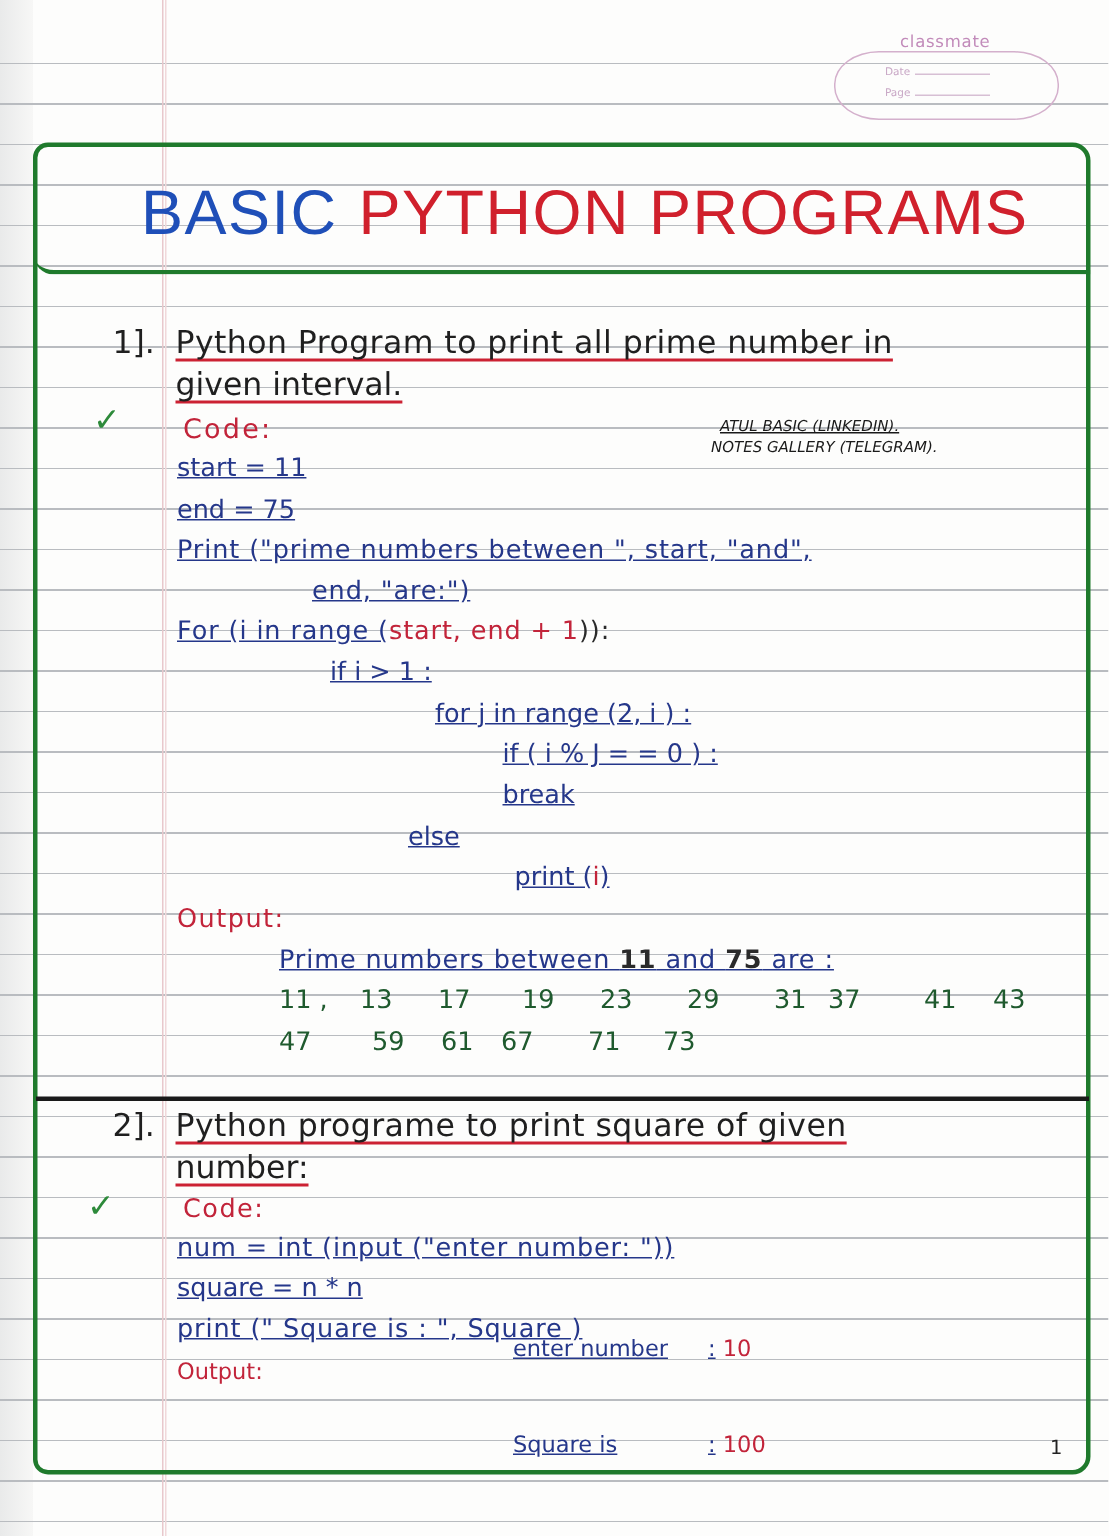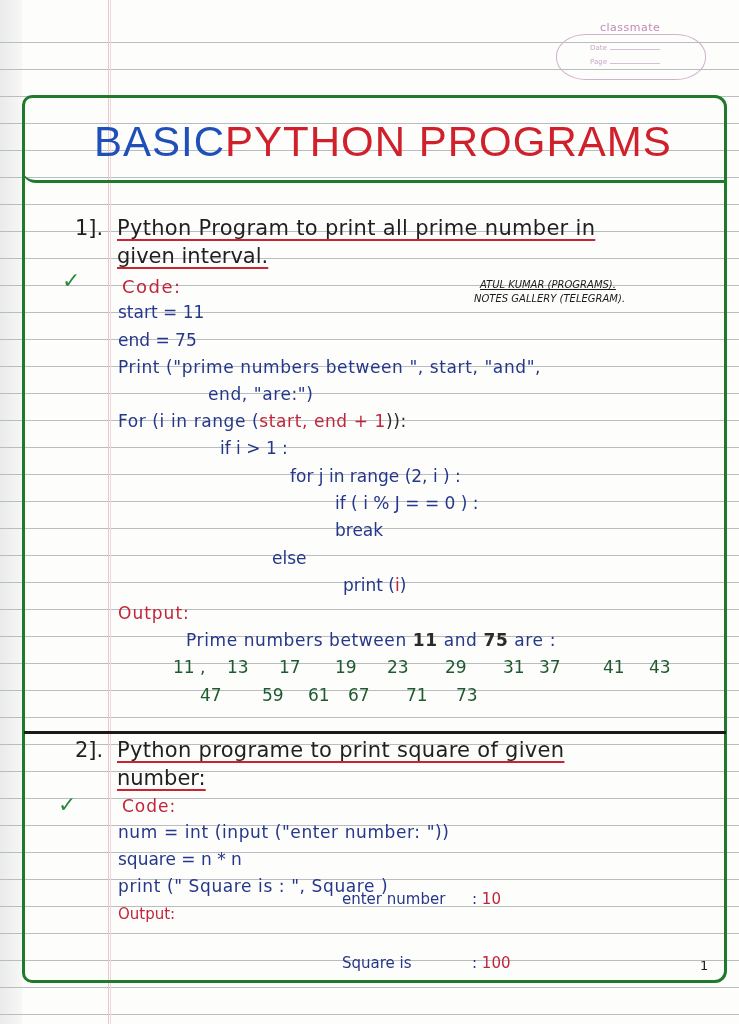--- a/index.html
+++ b/index.html
@@ -50,25 +50,25 @@
   }
   .divider {
     position: absolute; left: 24px; top: 731px; width: 702px; height: 2.5px; background: #1a1a1a;
   }
 
   .title {
     position: absolute; left: 94px; top: 118px; font-size: 42px; letter-spacing: 1px;
     font-family: "Liberation Sans", sans-serif; white-space: nowrap;
   }
   .title .blue { color: #1f4fb8; }
-  .title .red { color: #d0202c; }
+  .title .red { color: #d0202c; margin-left: 14px; }
 
   .hw { position: absolute; white-space: nowrap; font-family: "DejaVu Sans", sans-serif; }
   .black { color: #2a2a2a; }
-  .navy { color: #25378a; }
+  .navy { color: #25378a; text-decoration: underline; }
   .green { color: #1f5a2e; }
   .red { color: #c2243a; }
   .heading { font-size: 21px; color: #1f1f1f; }
   .ul-red { text-decoration: underline; text-decoration-color: #cc2233; text-decoration-thickness: 2px; text-underline-offset: 4px; }
   .code { font-size: 17px; }
   .tick { color: #2d8a3a; font-size: 22px; }
   .credit { font-size: 10px; color: #1a1a1a; font-style: italic; }
   .page-no { position: absolute; left: 700px; top: 958px; font-size: 13px; color: #222; }
 </style>
 </head>
@@ -97,21 +97,21 @@
 <div class="title">
   <span class="blue">BASIC</span><span class="red">PYTHON PROGRAMS</span>
 </div>
 
 <div class="hw heading" style="left:75px; top:216px;">1].</div>
 <div class="hw heading ul-red" style="left:117px; top:216px; letter-spacing:0.3px;">Python Program to print all prime number in</div>
 <div class="hw heading ul-red" style="left:117px; top:244px;">given interval.</div>
 <div class="hw tick" style="left:62px; top:268px;">✓</div>
 <div class="hw red code" style="left:122px; top:276px; font-size:18px; letter-spacing:1.5px;">Code:</div>
 
-<div class="hw credit" style="left:480px; top:279px; text-decoration:underline;">ATUL KUMAR (PROGRAMS).</div>
+<div class="hw credit" style="left:480px; top:279px; text-decoration:underline;">ATUL BASIC (LINKEDIN).</div>
 <div class="hw credit" style="left:474px; top:293px;">NOTES GALLERY (TELEGRAM).</div>
 
 <div class="hw navy code" style="left:118px; top:302px;">start = 11</div>
 <div class="hw navy code" style="left:118px; top:330px;">end = 75</div>
 <div class="hw navy code" style="left:118px; top:357px; letter-spacing:0.6px;">Print ("prime numbers between ", start, "and",</div>
 <div class="hw navy code" style="left:208px; top:384px; letter-spacing:0.6px;">end, "are:")</div>
 <div class="hw code" style="left:118px; top:411px; letter-spacing:0.6px;">
   <span class="navy">For (i in range (</span><span class="red">start, end + 1</span><span class="black">)):</span>
 </div>
 <div class="hw navy code" style="left:220px; top:438px;">if i &gt; 1 :</div>
@@ -120,24 +120,24 @@
 <div class="hw navy code" style="left:335px; top:520px;">break</div>
 <div class="hw navy code" style="left:272px; top:548px;">else</div>
 <div class="hw code" style="left:343px; top:575px;">
   <span class="navy">print (</span><span class="red">i</span><span class="navy">)</span>
 </div>
 
 <div class="hw red code" style="left:118px; top:603px; letter-spacing:1px;">Output:</div>
 <div class="hw navy code" style="left:186px; top:630px; letter-spacing:0.6px;">
   <span>Prime numbers between </span><b class="black">11</b><span> and </span><b class="black">75</b><span> are :</span>
 </div>
-<div class="hw green code" style="left:173px; top:657px; word-spacing:0;">
+<div class="hw green code" style="left:186px; top:657px; word-spacing:0;">
   <span style="display:inline-block;width:54px">11 ,</span><span style="display:inline-block;width:52px">13</span><span style="display:inline-block;width:56px">17</span><span style="display:inline-block;width:52px">19</span><span style="display:inline-block;width:58px">23</span><span style="display:inline-block;width:58px">29</span><span style="display:inline-block;width:36px">31</span><span style="display:inline-block;width:64px">37</span><span style="display:inline-block;width:46px">41</span><span>43</span>
 </div>
-<div class="hw green code" style="left:200px; top:685px;">
+<div class="hw green code" style="left:186px; top:685px;">
   <span style="display:inline-block;width:62px">47</span><span style="display:inline-block;width:46px">59</span><span style="display:inline-block;width:40px">61</span><span style="display:inline-block;width:58px">67</span><span style="display:inline-block;width:50px">71</span><span>73</span>
 </div>
 
 <div class="hw heading" style="left:75px; top:738px;">2].</div>
 <div class="hw heading ul-red" style="left:117px; top:738px; letter-spacing:0.3px;text-align:center;">Python programe to print square of given</div>
 <div class="hw heading ul-red" style="left:117px; top:766px;">number:</div>
 <div class="hw tick" style="left:58px; top:792px;">✓</div>
 <div class="hw red code" style="left:122px; top:796px; letter-spacing:1px;">Code:</div>
 <div class="hw navy code" style="left:118px; top:822px; letter-spacing:0.6px;">num = int (input ("enter number: "))</div>
 <div class="hw navy code" style="left:118px; top:849px;text-align:right;">square = n * n</div>

